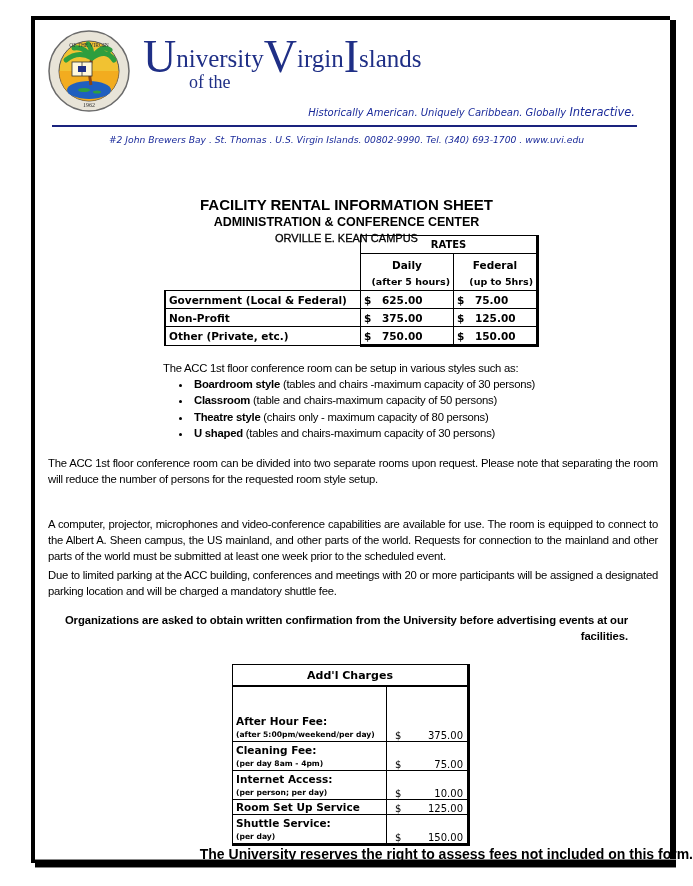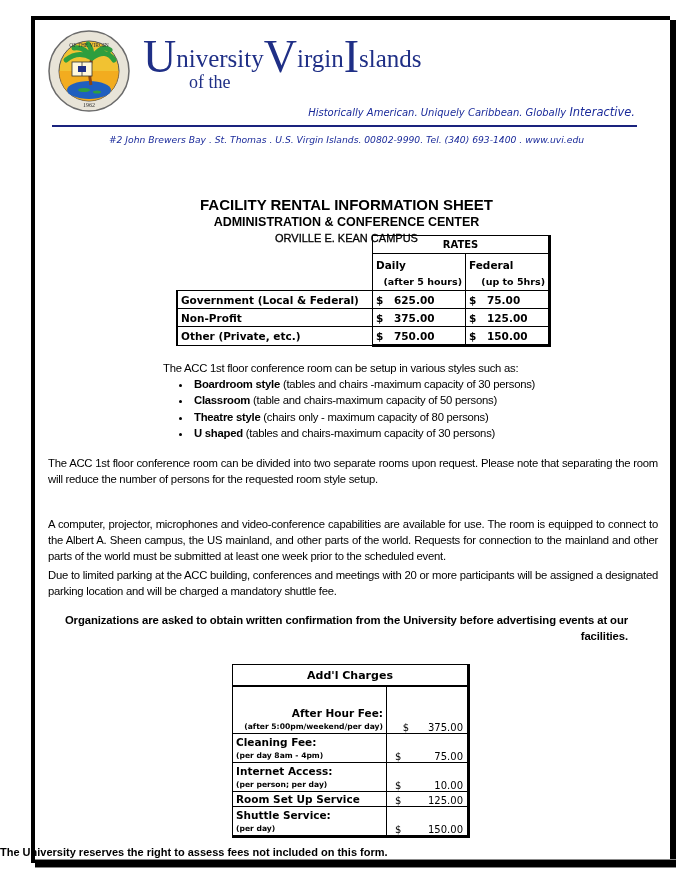--- a/index.html
+++ b/index.html
@@ -26,24 +26,24 @@
   .address { position: absolute; left: 0; width: 693px; top: 134px; text-align: center; font-size: 9.2px; font-style: italic; color: #1a2a9a; font-family: "DejaVu Sans", sans-serif; }
 
   
   .titles { position: absolute; left: 0; width: 693px; top: 164px; text-align: center; font-weight: bold; margin-top: 32px; }
   .t1 { font-size: 15px; line-height: 18px; }
   .t2 { font-size: 12.5px; line-height: 16px; }
   .t3 { font-size: 11px; line-height: 16px; font-weight: normal; -webkit-text-stroke: 0.3px #000; }
 
   
   table { border-collapse: collapse; font-family: "DejaVu Sans", sans-serif; }
-  .rates { position: absolute; left: 164px; top: 235px; font-size: 10.5px; margin-left: 12px; }
+  .rates { position: absolute; left: 164px; top: 235px; font-size: 10.5px; }
   .rates td, .rates th { padding: 0 3px; height: 17px; }
   .rates .hdr-rates { border: 1px solid #000; border-right: 3px solid #000; text-align: center; font-weight: bold; font-size: 10px; height: 17px; }
-  .rates .sub { font-weight: bold; text-align: left; font-size: 10.5px; height: 16px; padding-top: 3px; }
+  .rates .sub { font-weight: bold; text-align: center; font-size: 10.5px; height: 16px; padding-top: 3px; }
   .rates .subsmall { font-weight: bold; text-align: right; font-size: 9.5px; height: 16px; }
   .rates .lbl { font-weight: bold; width: 188px; border: 1px solid #000; border-left: 2px solid #000; }
   .rates .cur { width: 12px; text-align: left; font-weight: bold; }
   .rates .amt { text-align: left; font-weight: bold; }
   .rates .d { width: 68px; }
   .rates .h { width: 58px; }
   .bl { border-left: 1px solid #000; }
   .br3 { border-right: 3px solid #000; }
   .bb { border-bottom: 1px solid #000; }
   .bt { border-top: 1px solid #000; }
@@ -63,25 +63,25 @@
   
   .charges { position: absolute; left: 232px; top: 664px; font-size: 10px; border: 1px solid #000; border-right: 3px solid #000; border-bottom: 3px solid #000; }
   .charges .hdr { text-align: center; font-weight: bold; font-size: 11px; height: 20px; border-bottom: 2px solid #000; }
   .charges td { padding: 0 3px; vertical-align: bottom; }
   .charges .name { width: 147px; border-right: 1px solid #000; font-weight: bold; }
   .charges .name .n { font-size: 10.5px; display: block; line-height: 13px; }
   .charges .name .s { font-size: 7.6px; display: block; line-height: 13px; }
   .charges .cur { width: 14px; padding-left: 8px; }
   .charges .amt { width: 48px; text-align: right; padding-right: 4px; }
   .charges tr.row td { border-top: 1px solid #000; margin-left: 36px; }
-  .charges tr.first td { height: 30px; padding-top: 16px; text-align: right; }
+  .charges tr.first td { height: 30px; padding-top: 24px; }
   .charges tr.two td { height: 28px; }
   .charges tr.one td { height: 14px; }
 
-  .footer { position: absolute; left: 0; width: 693px; top: 846px; text-align: left; font-size: 11px; font-weight: bold; }
+  .footer { position: absolute; left: 0; width: 693px; top: 846px; text-align: right; font-size: 14px; font-weight: bold; }
 </style>
 </head>
 <body>
 
 <div class="page"></div>
 <div class="shadow-right"></div>
 <div class="shadow-bottom"></div>
 
 <svg class="seal" viewBox="0 0 82 82">
   <circle cx="41" cy="41" r="40" fill="#e8e4d8" stroke="#6b6b6b" stroke-width="1.5"></circle>
@@ -99,21 +99,21 @@
   <text x="41" y="77" font-size="6" text-anchor="middle" fill="#333" font-family="Liberation Serif, serif">1962</text>
 </svg>
 
 <div class="wordmark">
   <span class="wm-big">U</span><span class="wm-small">niversity</span><span class="wm-big">V</span><span class="wm-small">irgin</span><span class="wm-big">I</span><span class="wm-small">slands</span>
   <span class="wm-ofthe">of the</span>
 </div>
 
 <div class="tagline"><span>Historically American. Uniquely Caribbean. Globally </span><span class="big">Interactive.</span></div>
 <div class="hrule"></div>
-<div class="address">#2 John Brewers Bay . St. Thomas . U.S. Virgin Islands. 00802-9990. Tel. (340) 693-1400 . www.uvi.edu</div>
+<div class="address">#2 John Brewers Bay . St. Thomas . U.S. Virgin Islands. 00802-9990. Tel. (340) 693-1700 . www.uvi.edu</div>
 
 <div class="titles">
   <div class="t1">FACILITY RENTAL INFORMATION SHEET</div>
   <div class="t2">ADMINISTRATION &amp; CONFERENCE CENTER</div>
   <div class="t3">ORVILLE E. KEAN CAMPUS</div>
 </div>
 
 <table class="rates">
   <tbody>
       <tr>

